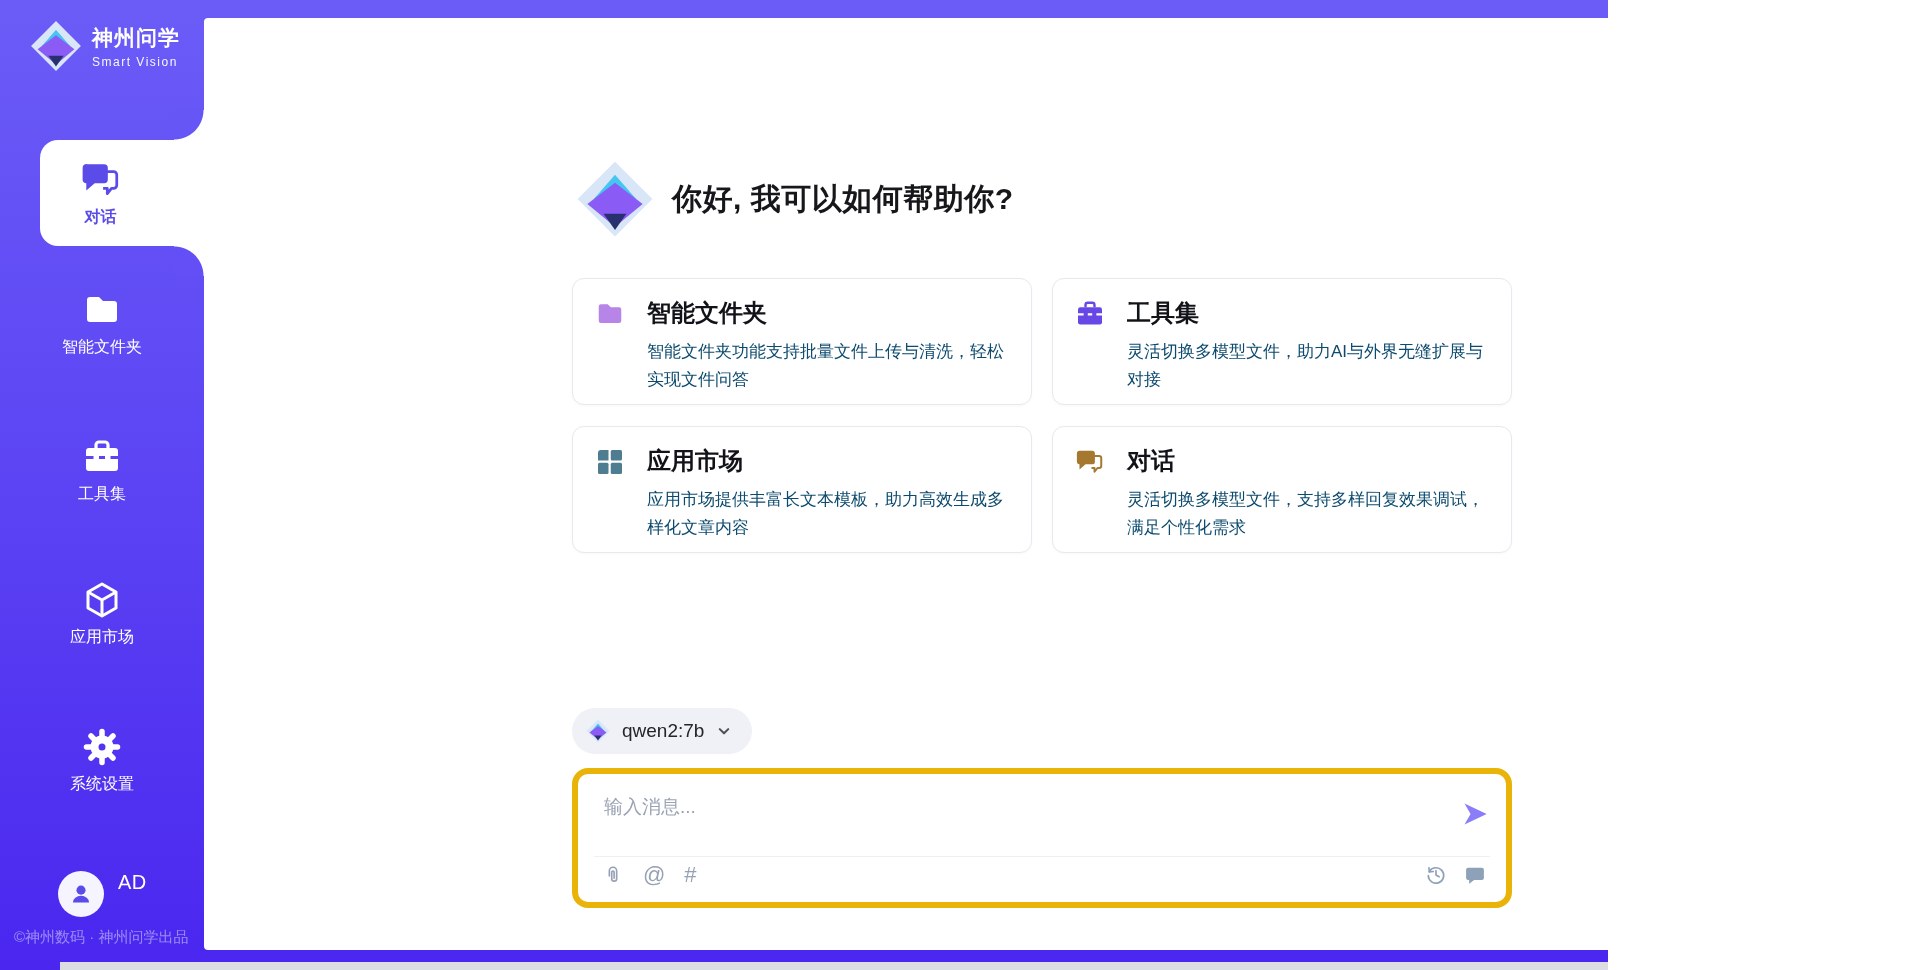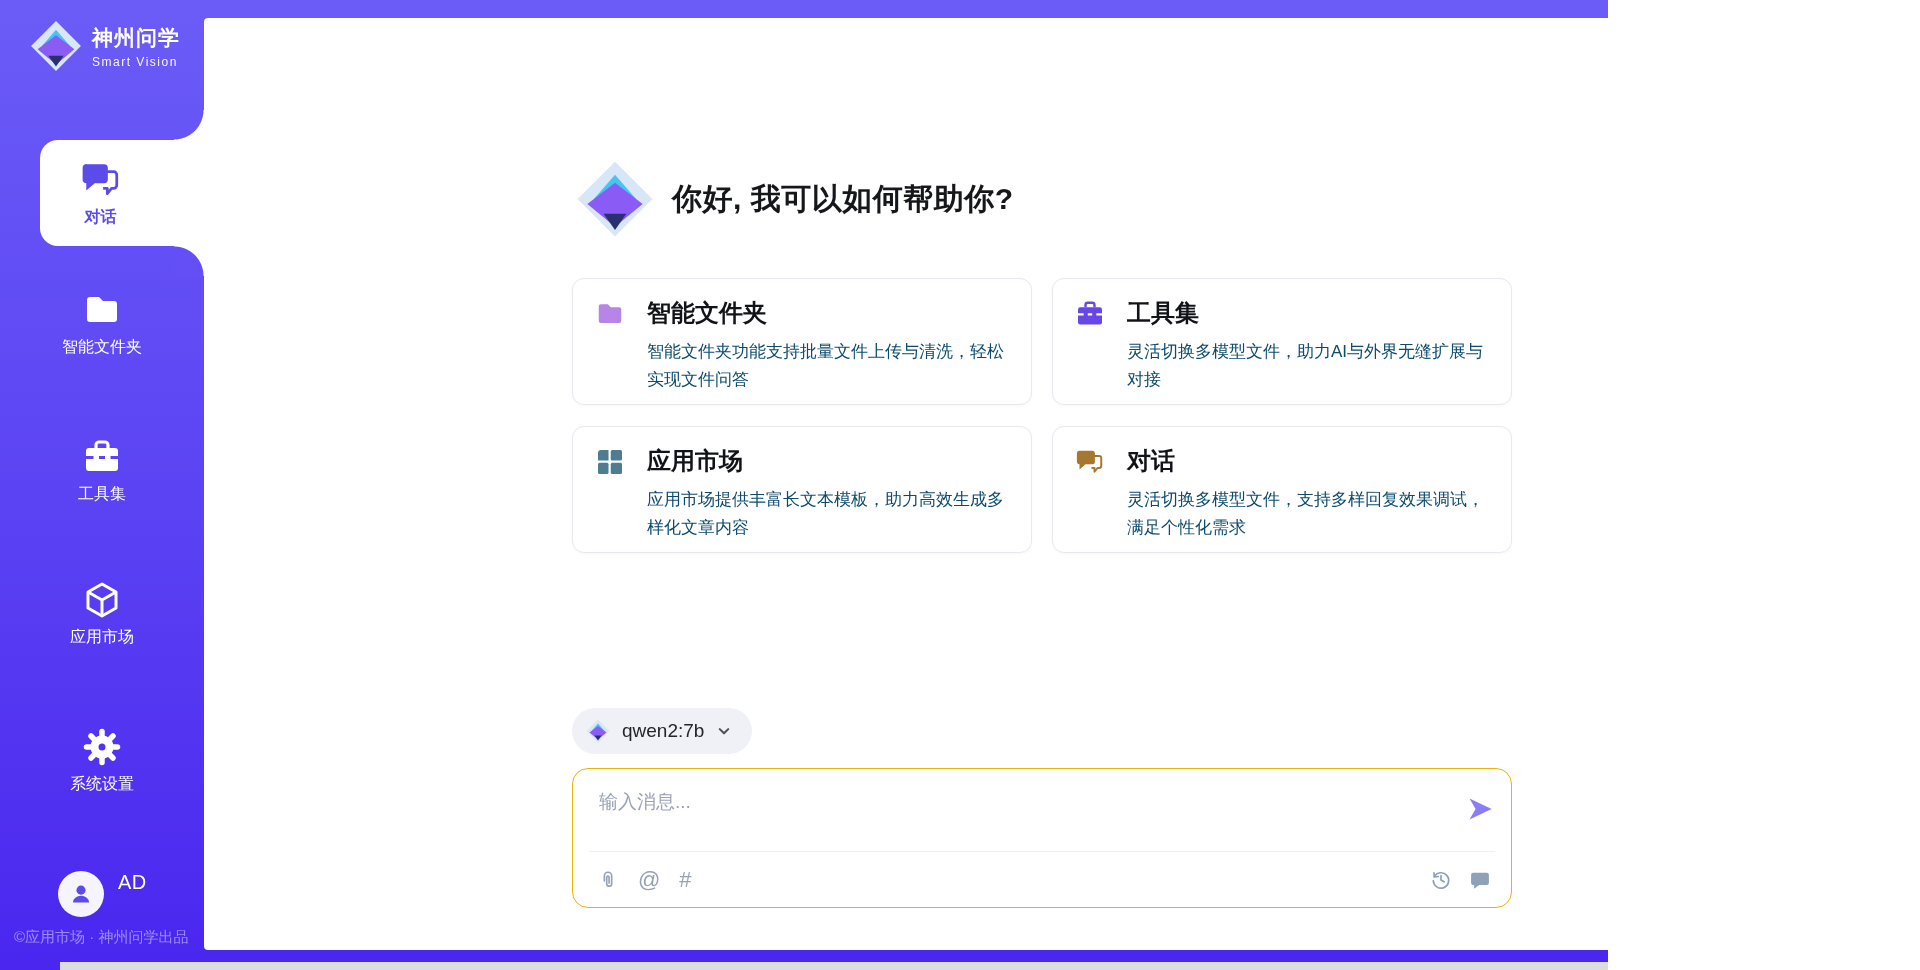--- a/index.html
+++ b/index.html
@@ -61,21 +61,21 @@
   .ic-folder { color:#b784e8; } .ic-toolbox { color:#6747e6; }
   .ic-grid { color:#4e7d92; } .ic-chat { color:#a6772e; }
 
   .model-pill { position:absolute; left:368px; top:690px; height:46px; padding:0 20px 0 14px;
                 background:#f0f1f6; border-radius:23px; display:flex; align-items:center; cursor:pointer; }
   .model-pill .mlogo { width:24px; height:24px; }
   .model-name { margin-left:12px; font-size:19px; color:#23252b; }
   .model-pill .chev { margin-left:12px; width:16px; height:16px; }
 
   .composer { position:absolute; left:368px; top:750px; width:940px; height:140px;
-              background:#fff; border:1px solid #eab308; border-radius:16px; }
+              background:#fff; border:6px solid #eab308; border-radius:16px; }
   .composer input { position:absolute; left:26px; top:22px; width:840px; border:none; outline:none;
                     font-size:19px; color:#30343c; background:transparent;
                     font-family:"Liberation Sans","DejaVu Sans",sans-serif; }
   .composer input::placeholder { color:#9aa3b4; }
   .send-btn { position:absolute; right:16px; top:26px; width:30px; height:30px; border:none;
               background:transparent; cursor:pointer; color:#8b7cf7; }
   .send-btn svg { width:28px; height:28px; }
   .composer .divider { position:absolute; left:16px; right:16px; top:82px; height:1px; background:#eef0f3; }
   .tools-left { position:absolute; left:24px; bottom:16px; display:flex; align-items:center; gap:19px; }
   .tools-right { position:absolute; right:20px; bottom:16px; display:flex; align-items:center; gap:17px; }
@@ -216,21 +216,21 @@
 
     <div class="user-row">
       <div class="avatar">
         <svg viewBox="0 0 40 40">
             <use href="#i-person"></use>
           </svg>
       </div>
       <div class="user-name">AD</div>
     </div>
 
-    <div class="side-footer">©应用市场 · 神州问学出品</div>
+    <div class="side-footer">©神州数码 · 神州问学出品</div>
   </div>
 
   <div class="panel">
 
     <div class="greeting">
       <svg class="glogo" viewBox="0 0 48 48">
           <use href="#i-diamond"></use>
         </svg>
       <div class="greeting-title">你好, 我可以如何帮助你?</div>
     </div>

